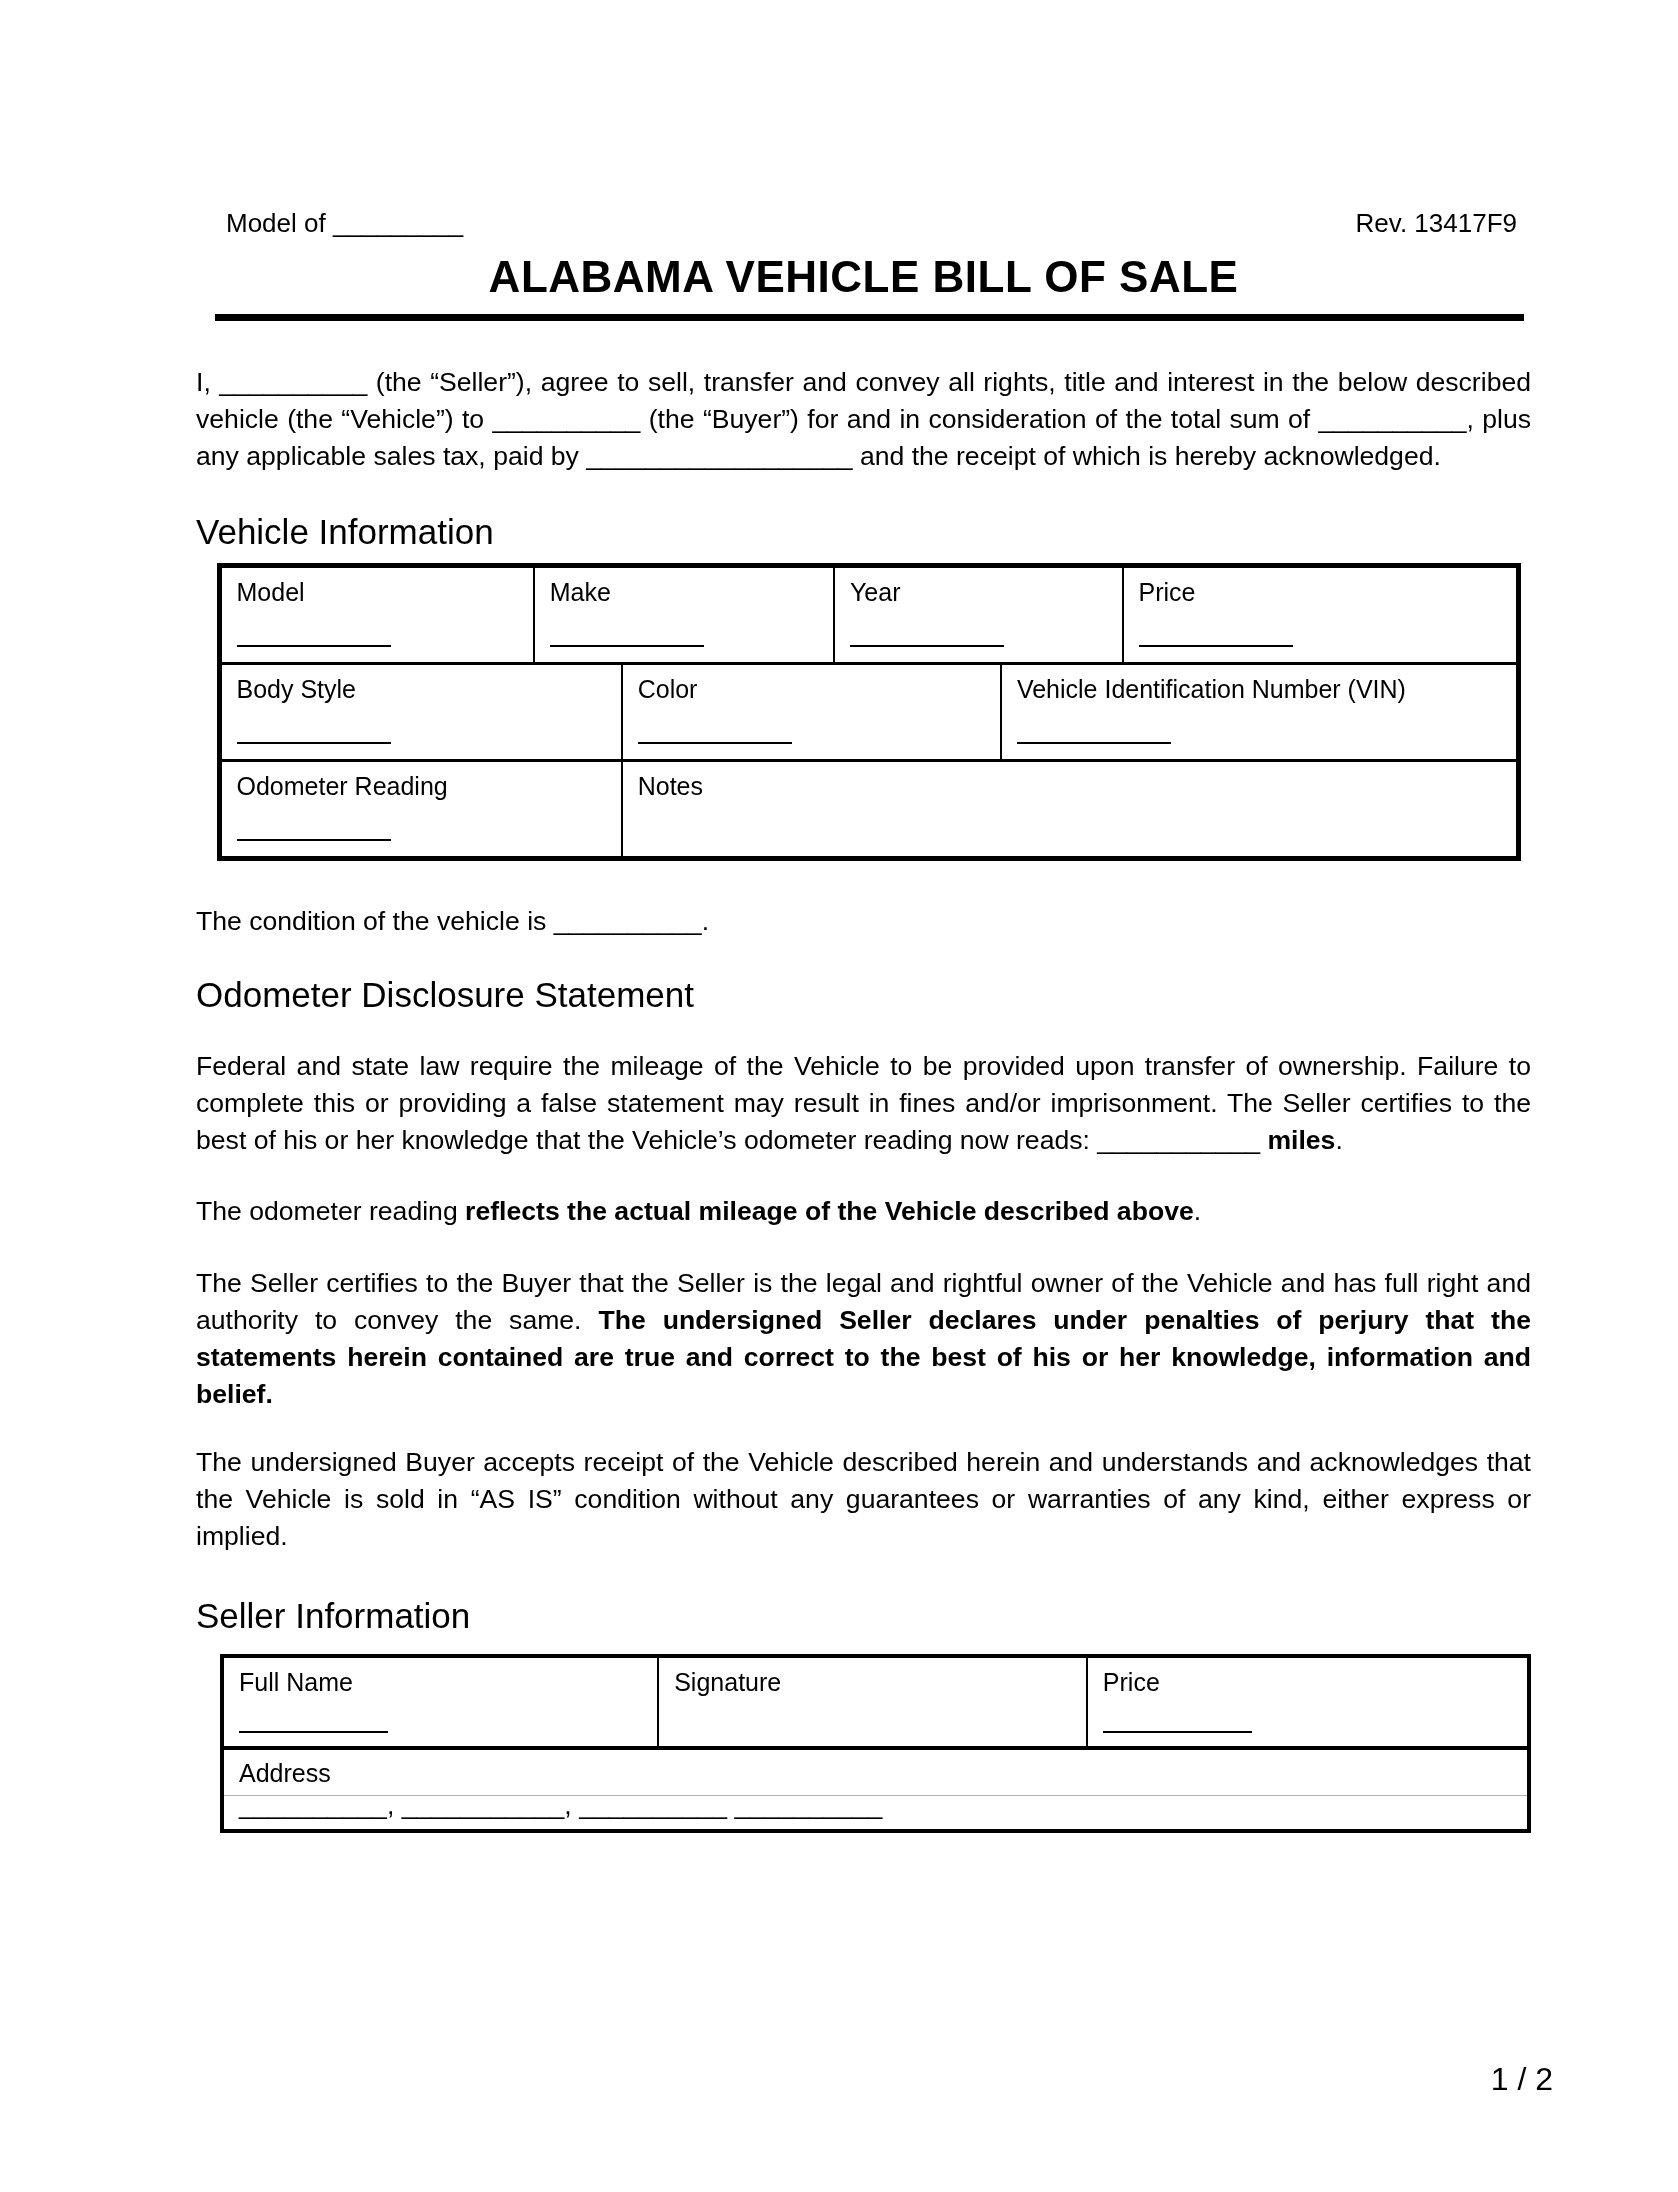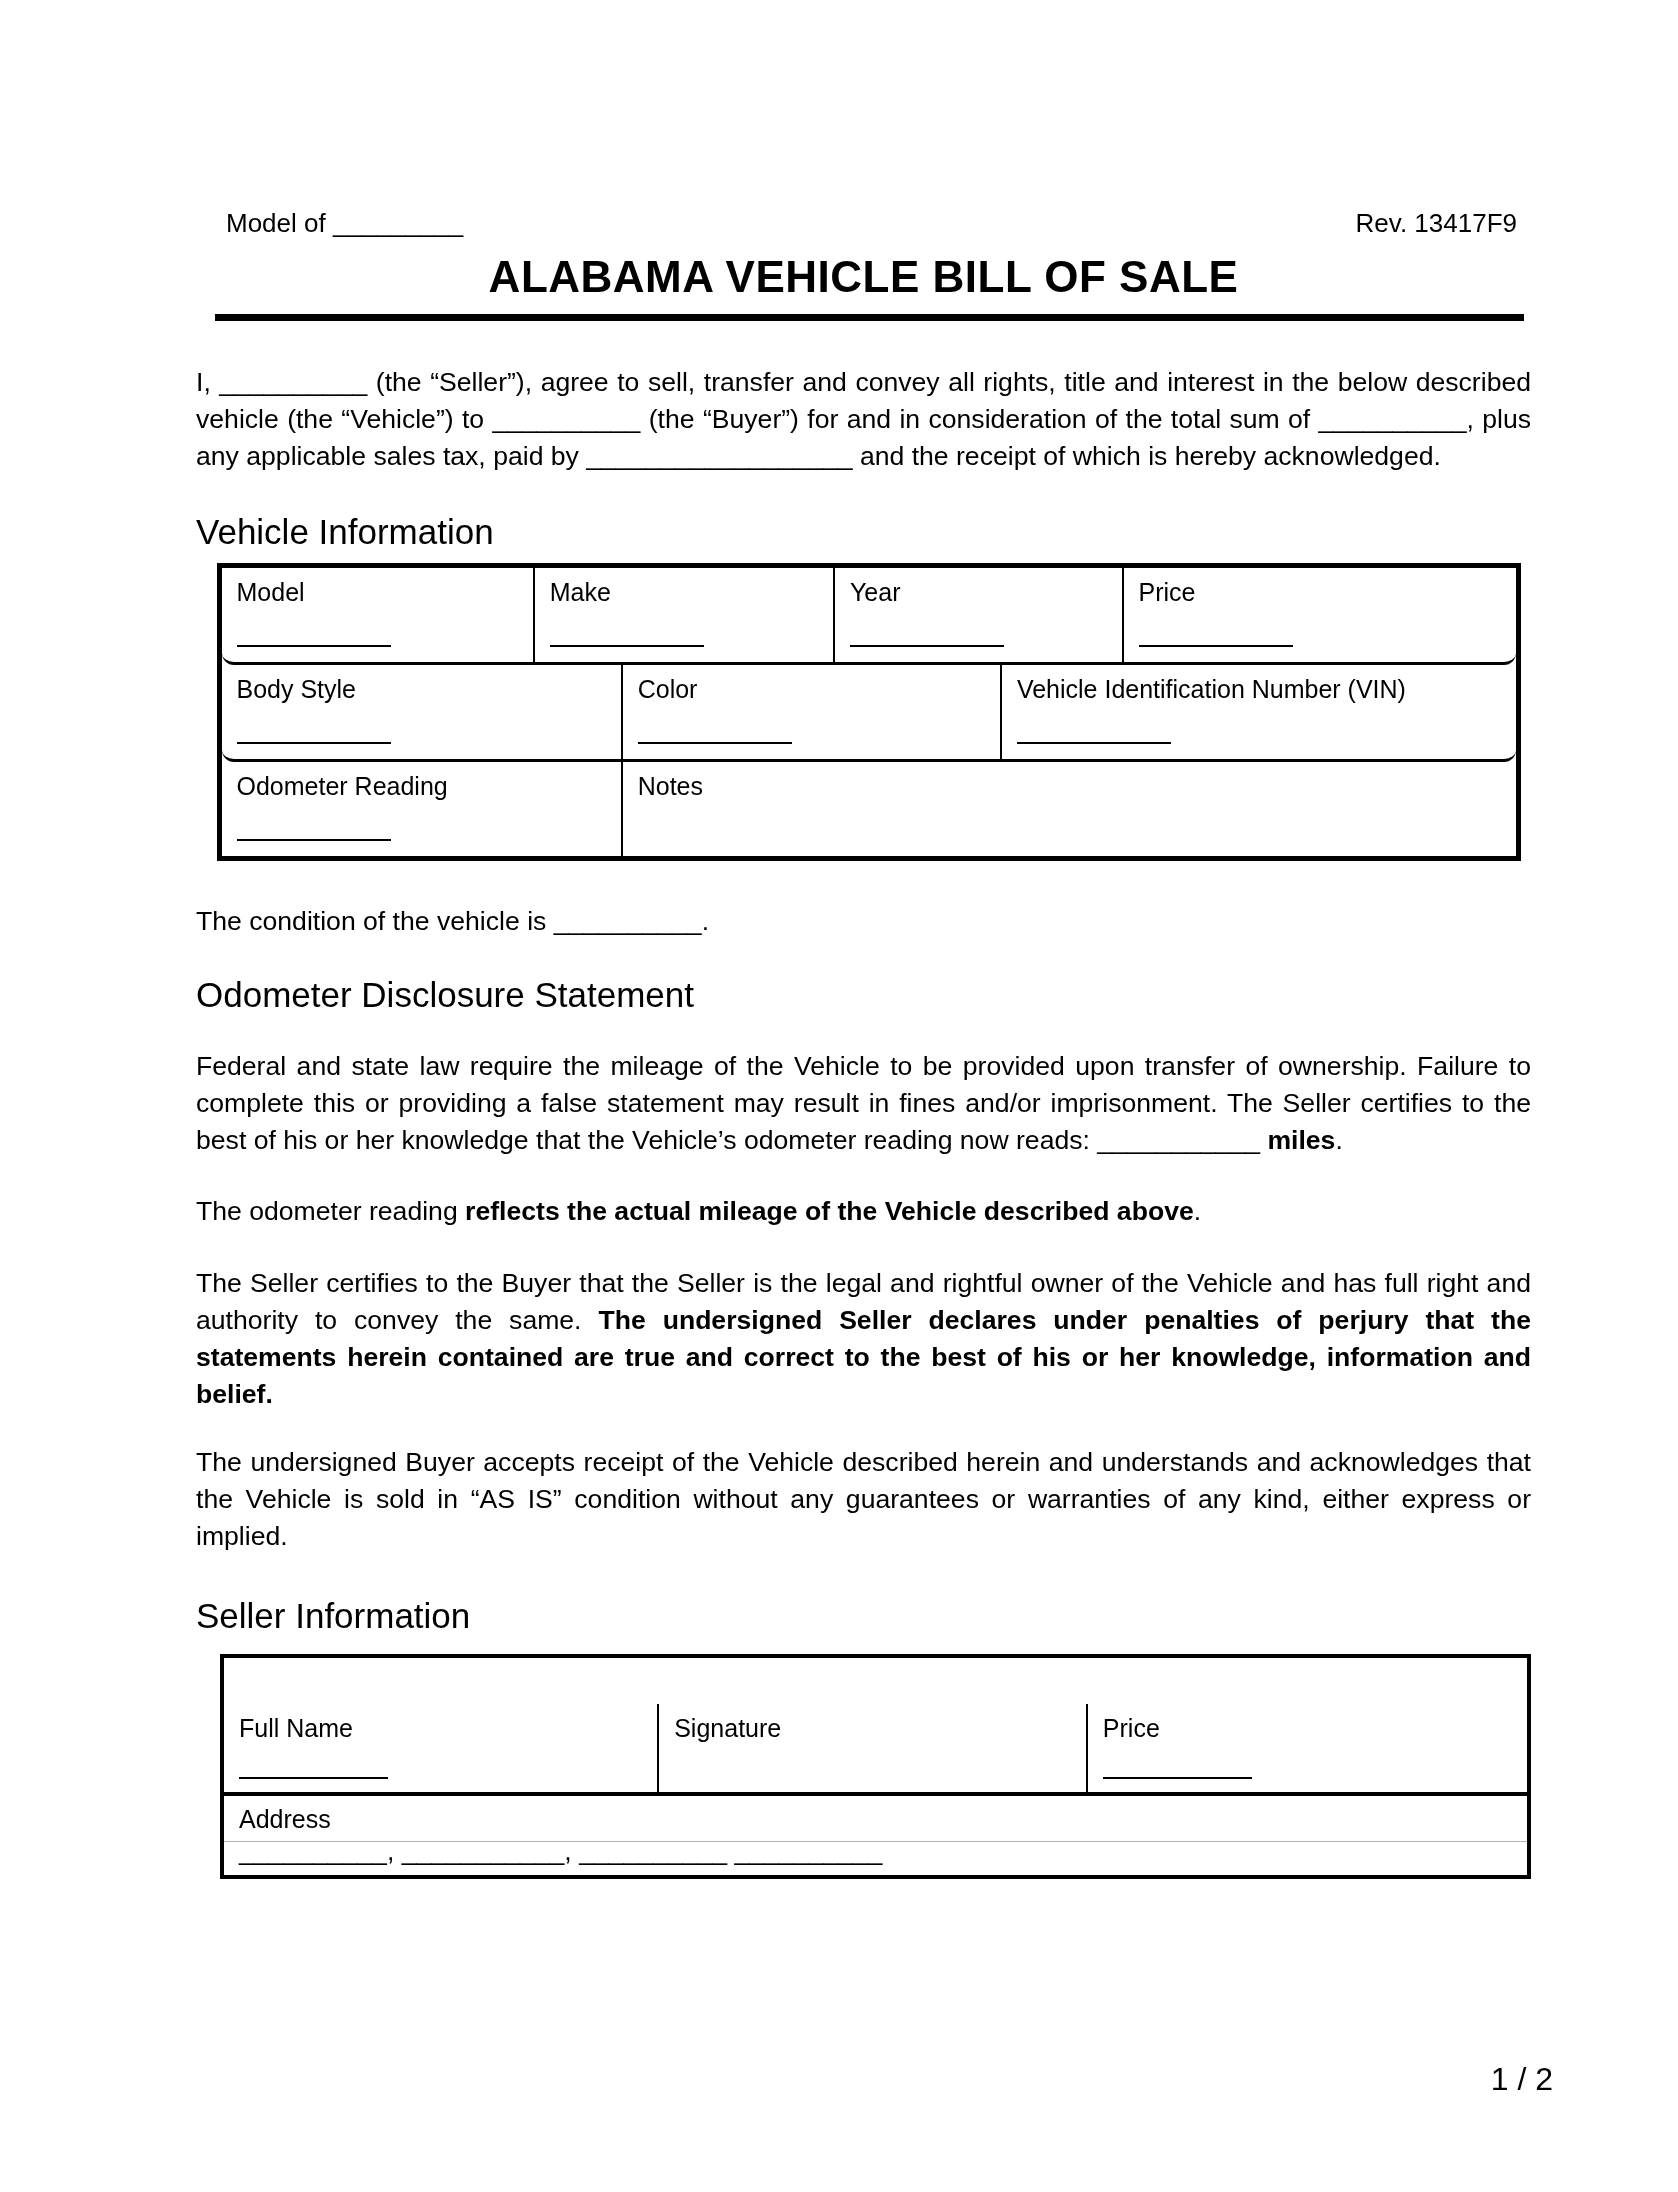--- a/index.html
+++ b/index.html
@@ -35,39 +35,39 @@
   .h-seller { margin-top: 45px; }
 
   .condition { margin-top: 42px; }
   .odo-p1 { margin-top: 37px; }
   .odo-p2 { margin-top: 34px; }
   .cert-p1 { margin-top: 35px; }
   .cert-p2 { margin-top: 31px; }
 
   
   .vtable { margin: 15px 10.3px 0 20.5px; border: 5.6px solid #000; }
-  .vrow { display: flex; border-bottom: 3.7px solid #000; border-radius: 12px; }
+  .vrow { display: flex; border-bottom: 3.7px solid #000; }
   .vrow:last-child { border-bottom: none; }
   .vcell {
     height: 94px; border-right: 2.8px solid #000;
     padding: 9.3px 13px 15px 15px;
     display: flex; flex-direction: column; justify-content: space-between;
     font-size: 25px; line-height: 30px;
   }
   .vcell:last-child { border-right: none; }
   .blank { display: block; width: 154px; border-bottom: 2.8px solid #000; }
 
   
   .stable { margin: 22.4px 0 0 24px; width: 1311px; border: 4.7px solid #000; }
   .srow1 { display: flex; border-bottom: 4.7px solid #000; }
   .scell {
     height: 88px; border-right: 2.8px solid #000;
     padding: 9.3px 13px 13px 15px;
     display: flex; flex-direction: column; justify-content: space-between;
-    font-size: 25px; line-height: 30px; margin-top: 46px;
+    font-size: 25px; line-height: 30px;
   }
   .scell:last-child { border-right: none; }
   .sblank { display: block; width: 149px; border-bottom: 2.8px solid #000; }
   .saddr { height: 45px; padding: 8.4px 15px; font-size: 25px; line-height: 30px; }
   .sblanks {
     height: 34px; border-top: 1.9px solid #b0b0b0;
     padding: 0 15px 7.5px; display: flex; align-items: flex-end;
     font-size: 26.6px; line-height: 32px;
   }
 

